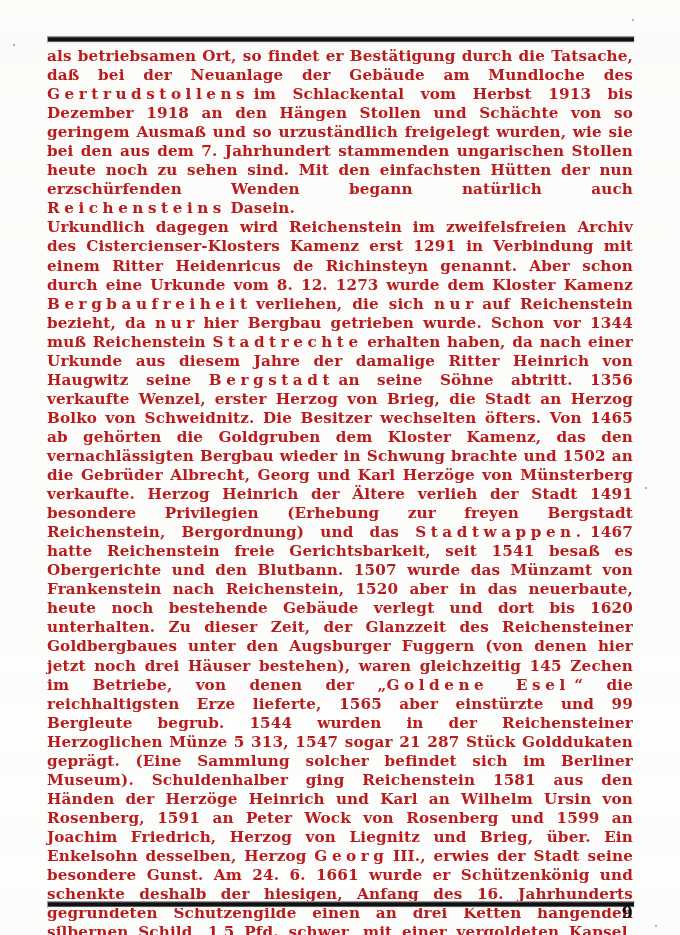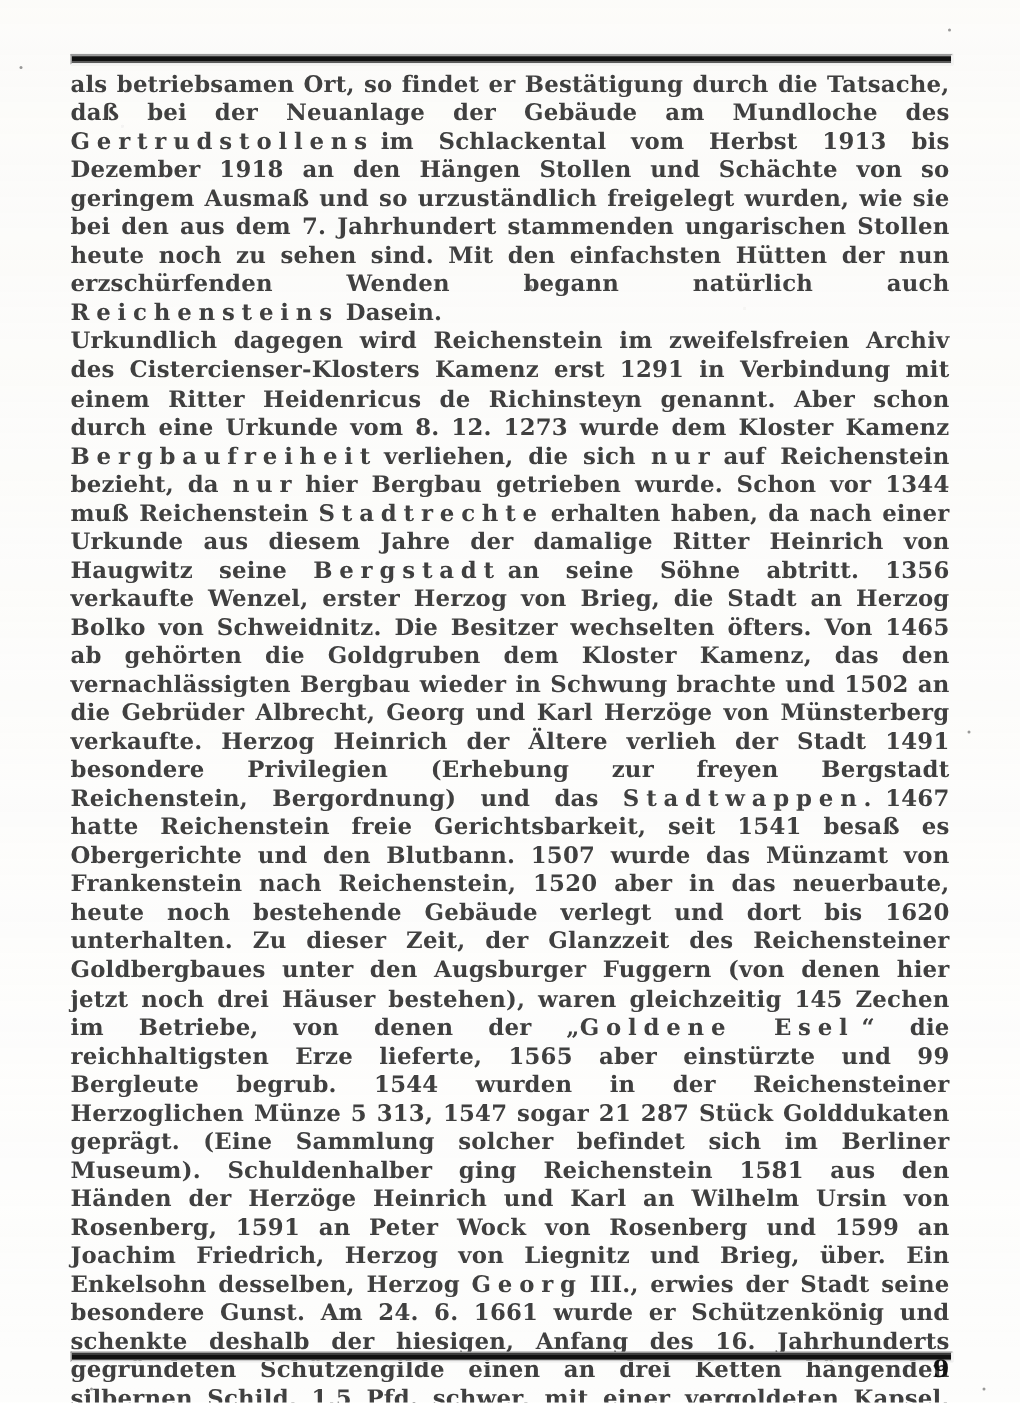--- a/index.html
+++ b/index.html
@@ -71,21 +71,21 @@
     line-height: 19.05px;
     text-align: justify;
     text-justify: inter-word;
     letter-spacing: 0.01em;
     word-spacing: 0.02em;
     
     font-weight: 600;
     font-family: "DejaVu Serif", "Liberation Serif", serif;
     font-variant-ligatures: common-ligatures;
     hyphens: manual;
-    color: #404040;
+    color: #b91c1c;
     
     transform-origin: left top;
   }
   .para + .para { margin-top: 0px; }
 
   .para.p1 { }
   .para.p2 { }
 
   
   .para:last-of-type { }

